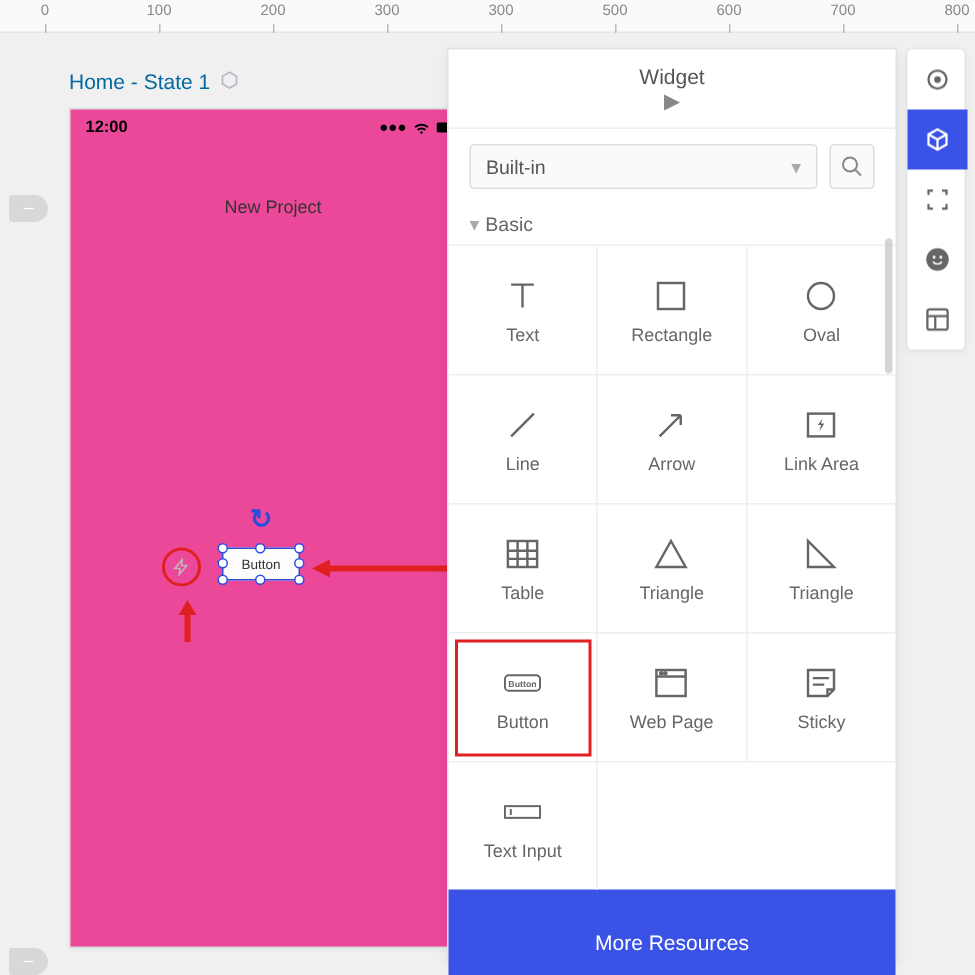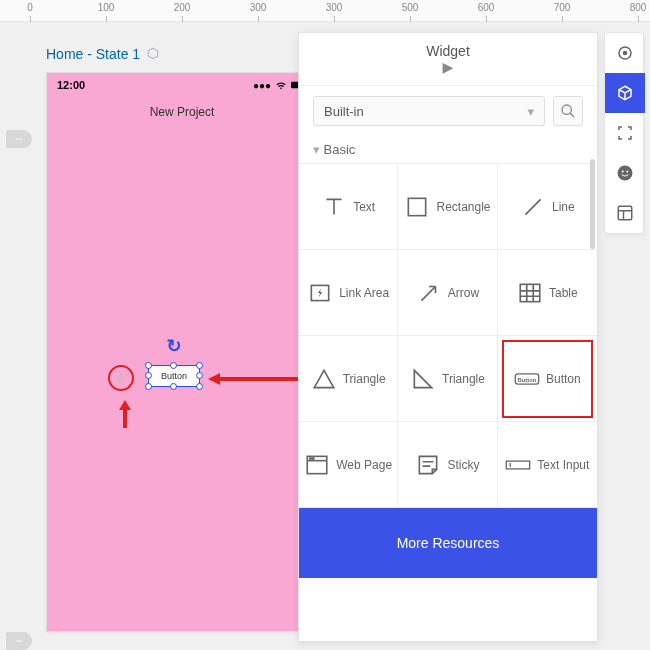--- a/index.html
+++ b/index.html
@@ -12,24 +12,24 @@
   .ruler-h .tick span { position: absolute; top: 2px; left: 50%; transform: translateX(-50%); }
 
   
   .canvas { position: absolute; top: 22px; left: 0; right: 0; bottom: 0; background: #f0f0f0; }
 
   
   .crumb { position: absolute; top: 46px; left: 46px; font-size: 14px; color: #0369a1; display: flex; align-items: center; gap: 6px; }
   .crumb svg { width: 14px; height: 14px; }
 
   
-  .phone { position: absolute; top: 72px; left: 46px; width: 272px; height: 560px; background: #f9a8d4; border: 1px solid #ddd; box-shadow: 0 1px 4px rgba(0,0,0,.05); }
+  .phone { position: absolute; top: 72px; left: 46px; width: 272px; height: 560px; background: #ec4899; border: 1px solid #ddd; box-shadow: 0 1px 4px rgba(0,0,0,.05); }
   .phone-status { display: flex; justify-content: space-between; align-items: center; padding: 6px 10px; font-size: 11px; font-weight: 600; color: #000; }
   .phone-status .icons { display: flex; gap: 4px; align-items: center; font-size: 10px; }
-  .phone-title { text-align: center; font-size: 12px; color: #333; padding: 8px 0; }
+  .phone-title { text-align: center; font-size: 12px; color: #333; padding: 8px 0; margin-top: 26px; }
 
   
   .sel-wrap { position: absolute; top: 365px; left: 148px; }
   .sel-rotate { position: absolute; top: -30px; left: 50%; transform: translateX(-50%); color: #2b4de0; font-size: 18px; font-weight: bold; }
   .sel-box { width: 52px; height: 22px; border: 1px solid #2b4de0; background: #fdfdfd; position: relative; display: flex; align-items: center; justify-content: center; font-size: 9px; color: #333; }
   .sel-handle { position: absolute; width: 7px; height: 7px; border: 1px solid #2b4de0; border-radius: 50%; background: #fff; }
   .h-tl { top: -4px; left: -4px; } .h-tm { top: -4px; left: 50%; margin-left: -4px; } .h-tr { top: -4px; right: -4px; }
   .h-ml { top: 50%; left: -4px; margin-top: -4px; } .h-mr { top: 50%; right: -4px; margin-top: -4px; }
   .h-bl { bottom: -4px; left: -4px; } .h-bm { bottom: -4px; left: 50%; margin-left: -4px; } .h-br { bottom: -4px; right: -4px; }
 
@@ -39,21 +39,21 @@
   .anno-arrow-left { position: absolute; top: 372px; left: 208px; width: 180px; }
 
   
   .panel { position: absolute; top: 32px; right: 52px; width: 300px; height: 610px; background: #fff; border: 1px solid #e2e2e2; box-shadow: 0 2px 8px rgba(0,0,0,.08); display: flex; flex-direction: column; }
   .panel-head { display: flex; justify-content: space-between; align-items: center; padding: 10px 14px; font-size: 14px; color: #555; border-bottom: 1px solid #eee; flex-direction: column; }
   .panel-row2 { display: flex; gap: 8px; padding: 10px 14px; }
   .sel-drop { flex: 1; border: 1px solid #ddd; background: #fafafa; height: 30px; display: flex; align-items: center; justify-content: space-between; padding: 0 10px; font-size: 13px; color: #555; border-radius: 3px; }
   .search-btn { width: 30px; height: 30px; border: 1px solid #ddd; background: #fafafa; display: flex; align-items: center; justify-content: center; border-radius: 3px; }
   .group-label { display: flex; align-items: center; gap: 4px; padding: 6px 14px; font-size: 13px; color: #666; }
   .grid { display: grid; grid-template-columns: repeat(3, 1fr); flex: 0 0 auto; border-top: 1px solid #eee; margin: 0 0 0 0; overflow-y: auto; max-height: 430px; }
-  .cell { border-right: 1px solid #eee; border-bottom: 1px solid #eee; height: 86px; display: flex; align-items: center; justify-content: center; gap: 6px; font-size: 12px; color: #666; cursor: pointer; }
+  .cell { border-right: 1px solid #eee; border-bottom: 1px solid #eee; height: 86px; display: flex; flex-direction: column; align-items: center; justify-content: center; gap: 6px; font-size: 12px; color: #666; cursor: pointer; }
   .cell:nth-child(3n) { border-right: none; }
   .cell svg { width: 26px; height: 26px; color: #666; }
   .cell.highlight { outline: 2px solid #e02020; outline-offset: -6px; }
   .more { background: #3b52e6; color: #fff; text-align: center; padding: 27px 0; font-size: 14px; cursor: pointer; }
 
   
   .toolbar { position: absolute; top: 32px; right: 6px; width: 40px; background: #fff; border: 1px solid #e5e5e5; border-radius: 4px; box-shadow: 0 1px 4px rgba(0,0,0,.06); display: flex; flex-direction: column; }
   .tool { width: 40px; height: 40px; display: flex; align-items: center; justify-content: center; color: #666; cursor: pointer; }
   .tool.active { background: #3b52e6; color: #fff; }
   .tool svg { width: 18px; height: 18px; }
@@ -192,36 +192,42 @@
       <span>Text</span>
     </div>
     <div class="cell">
       <svg viewBox="0 0 24 24" fill="none" stroke="currentColor" stroke-width="1.5">
           <rect x="4" y="4" width="16" height="16"></rect>
         </svg>
       <span>Rectangle</span>
     </div>
     <div class="cell">
       <svg viewBox="0 0 24 24" fill="none" stroke="currentColor" stroke-width="1.5">
+          <circle cx="12" cy="12" r="8"></circle>
+        </svg>
+      <span>Oval</span>
+    </div>
+    <div class="cell">
+      <svg viewBox="0 0 24 24" fill="none" stroke="currentColor" stroke-width="1.5">
           <path d="M5 19L19 5"></path>
         </svg>
       <span>Line</span>
+    </div>
+    <div class="cell">
+      <svg viewBox="0 0 24 24" fill="none" stroke="currentColor" stroke-width="1.5">
+          <path d="M5 19L18 6M18 6h-6M18 6v6" fill="currentColor"></path>
+        </svg>
+      <span>Arrow</span>
     </div>
     <div class="cell">
       <svg viewBox="0 0 24 24" fill="none" stroke="currentColor" stroke-width="1.5">
           <rect x="4" y="5" width="16" height="14"></rect>
           <path d="M13 8l-3 4h2l-1 4 3-5h-2l1-3z" fill="currentColor" stroke="none"></path>
         </svg>
       <span>Link Area</span>
-    </div>
-    <div class="cell">
-      <svg viewBox="0 0 24 24" fill="none" stroke="currentColor" stroke-width="1.5">
-          <path d="M5 19L18 6M18 6h-6M18 6v6" fill="currentColor"></path>
-        </svg>
-      <span>Arrow</span>
     </div>
     <div class="cell">
       <svg viewBox="0 0 24 24" fill="none" stroke="currentColor" stroke-width="1.5">
           <rect x="3" y="4" width="18" height="16"></rect>
           <path d="M3 10h18M3 15h18M9 4v16M15 4v16"></path>
         </svg>
       <span>Table</span>
     </div>
     <div class="cell">
       <svg viewBox="0 0 24 24" fill="none" stroke="currentColor" stroke-width="1.5">

